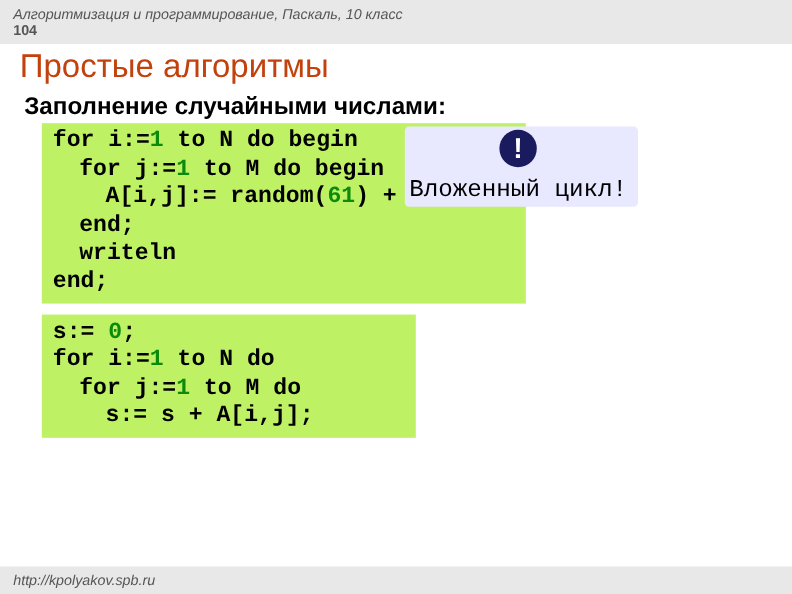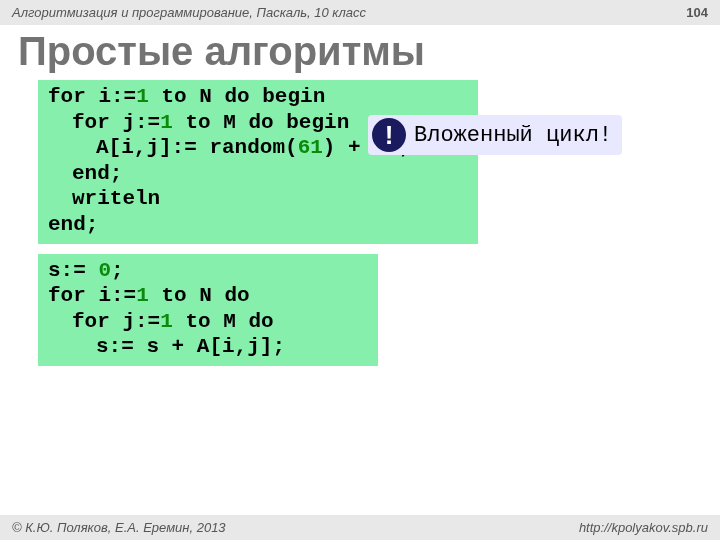--- a/index.html
+++ b/index.html
@@ -1,48 +1,48 @@
 <!DOCTYPE html>
 <html><head>
 <meta charset="utf-8">
 <style>
-* { margin: 0; padding: 0; box-sizing: border-box; }
+* { margin: 0; padding: 0; box-sizing: border-box; flex-direction: column; }
 body {
   width: 720px;
   height: 540px;
   background: #fff;
   font-family: Arial, sans-serif;
   position: relative;
   overflow: hidden;
 }
 .header-bar {
   background: #e8e8e8;
   padding: 5px 12px;
   display: flex;
   justify-content: space-between;
   font-style: italic;
   font-size: 13px;
   color: #555;
 }
 .page-num { font-weight: bold; font-style: normal; }
 .title {
-  font-size: 40px;
-  font-weight: bold;
+  font-size: 30px;
+  font-weight: normal;
   padding: 4px 18px 6px 18px;
-  color: #737373;
+  color: #c2410c;
 }
 .content { padding: 0 22px; }
 .subtitle {
   font-size: 22px;
   font-weight: bold;
   color: #000;
   margin-bottom: 2px;
 }
 .code-block {
-  background: #86efac;
+  background: #bef264;
   padding: 4px 10px 6px 10px;
   margin-left: 16px;
   margin-bottom: 10px;
   font-family: "Courier New", monospace;
   font-size: 21px;
   font-weight: bold;
   line-height: 1.22;
   color: #000;
   display: inline-block;
   min-width: 440px;
@@ -98,20 +98,21 @@
 
 <div class="header-bar">
   <span>Алгоритмизация и программирование, Паскаль, 10 класс</span>
   <span class="page-num">104</span>
 </div>
 
 <div class="title">Простые алгоритмы</div>
 
 <div class="content">
 
+  <div class="subtitle">Заполнение случайными числами:</div>
   <div class="code-block">
     <div class="code-line"><span>for i:=</span><span class="num">1</span><span> to N do begin</span></div>
     <div class="code-line ind1"><span>for j:=</span><span class="num">1</span><span> to M do begin</span></div>
     <div class="code-line ind2"><span>A[i,j]:= random(</span><span class="num">61</span><span>) + </span><span class="num">30</span><span>;</span></div>
     <div class="code-line ind1">end;</div>
     <div class="code-line ind1">writeln</div>
     <div class="code-line">end;</div>
   </div>
 
   <div class="code-block" style="min-width:340px">
@@ -122,15 +123,14 @@
   </div>
 
 </div>
 
 <div class="callout">
   <div class="callout-badge">!</div>
   <div class="callout-text">Вложенный цикл!</div>
 </div>
 
 <div class="footer">
-  <span>© К.Ю. Поляков, Е.А. Еремин, 2013</span>
   <span>http://kpolyakov.spb.ru</span>
 </div>
 
 </body></html>

